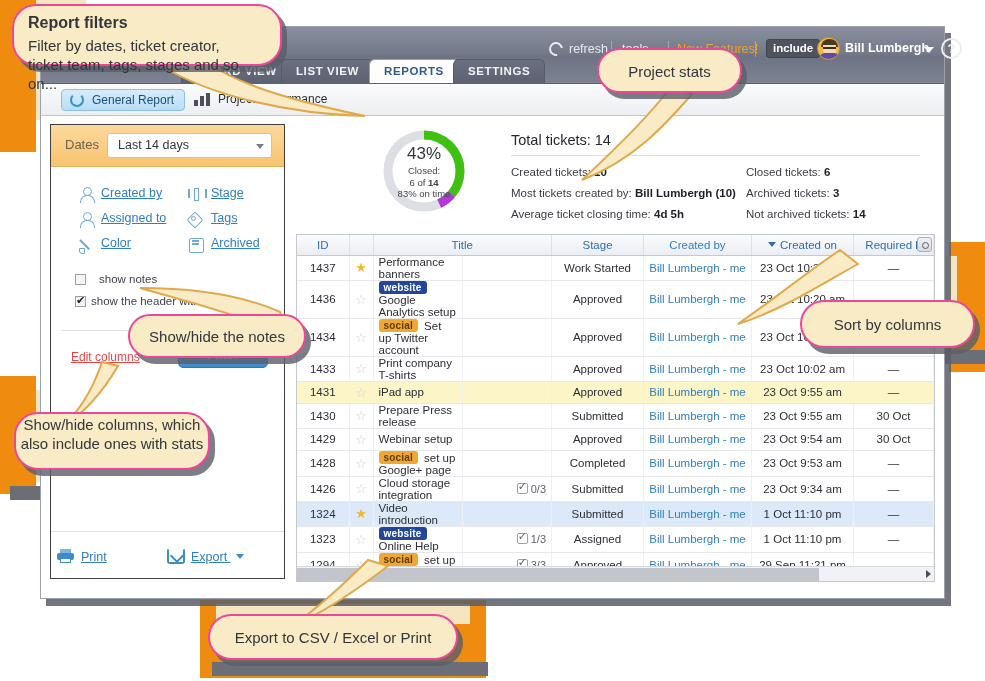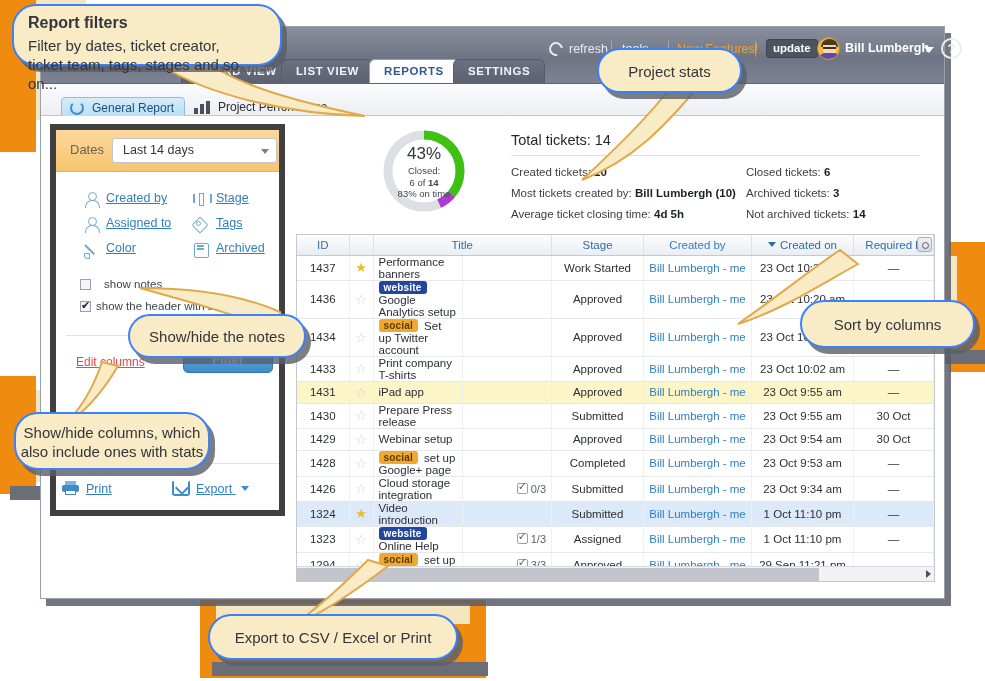--- a/index.html
+++ b/index.html
@@ -112,40 +112,40 @@
   .mtab.active { background:#fdfdfd; color:#2f5a8a; border-color:#9aa0ab; }
 
   
   #subbar {
     position:absolute; left:0; top:57px; width:100%; height:32px;
     background: linear-gradient(#fbfbfc,#eceef2);
     border-bottom:1px solid #c3c7d0;
   }
   .rtab {
     position:absolute; top:5px; height:22px; font-size:12px; color:#2a2d33;
-    padding:3px 10px 0 30px; border-radius:4px;margin-top:8px;
+    padding:3px 10px 0 30px; border-radius:4px;
   }
   .rtab.sel {
     background: linear-gradient(#d6ecfb,#b9ddf6);
     border:1px solid #8fc0e2; color:#1e4f7c;
   }
   .ico-gen {
     position:absolute; left:8px; top:3px; width:14px; height:14px;
     border:2px solid #3d8fc4; border-radius:50%; border-top-color:transparent;
   }
   .ico-bars { position:absolute; left:6px; top:4px; width:17px; height:13px; }
   .ico-bars i { position:absolute; bottom:0; width:4px; background:#4a4f59; display:block; }
 
   
   #content { position:absolute; left:0; top:89px; right:0; bottom:0; background:#fff; }
 
   
   #filters {
-    position:absolute; left:9px; top:8px; width:235px; height:392px;
-    background:#fff; border:6px solid #404040;
+    position:absolute; left:9px; top:8px; width:235px; height:455px;
+    background:#fff; border:1px solid #404040;
   }
   #dates-row {
     position:absolute; left:0; top:0; width:100%; height:42px;
     background: linear-gradient(#fcd79a,#f8c madrid);
     background: linear-gradient(#fdd89c,#f7c46f);
     border-bottom:1px solid #e0b169;
   }
   #dates-label { position:absolute; left:14px; top:12px; font-size:13px; color:#6b6250; }
   #dates-select {
     position:absolute; left:56px; top:8px; width:165px; height:25px;
@@ -309,21 +309,21 @@
     background:#f1f2f5; border-top:1px solid #d6d9e0;
   }
   #hscroll .thumb { position:absolute; left:0; top:1px; height:13px; width:82%;
     background:#c2c5cc; }
   #hscroll .arrow { position:absolute; right:3px; top:3px;
     border-top:4px solid transparent; border-bottom:4px solid transparent;
     border-left:5px solid #4a4f59; }
 
   
   .callout {
-    position:absolute; background:#f9ebc6; border:2px solid #3b82f6;
+    position:absolute; background:#f9ebc6; border:2px solid #ec4899;
     border-radius:24px; color:#32353b; z-index:40;
     box-shadow: 5px 6px 0 rgba(90,94,104,.8);
   }
   .callout .ct { font-size:16px; font-weight:bold; display:block; margin-bottom:4px; }
   .callout .cb { font-size:15px; display:block; line-height:19px; }
   .tail { position:absolute; z-index:39; }
   .tail svg { display:block; overflow:visible; }
 </style>
 </head>
 <body>
@@ -369,21 +369,21 @@
       <a class="tb-link" style="left:581px;" href="#">tools</a>
       <span style="position:absolute; left:611px; top:22px; border-left:5px solid transparent; border-right:5px solid transparent; border-top:6px solid #e8eaf0;"></span>
       <div class="tb-sep" style="left:627px;"></div>
       <a class="tb-link" style="left:636px; color:#f0a22a;" href="#">New Features!</a>
       <div class="tb-sep" style="left:714px;"></div>
 
       <a class="tb-link" style="left:640px; top:15px; opacity:0;" href="#"></a>
       <a class="tb-link" style="left:637px;" href="#"></a>
 
       <div id="optionsbtn">
-        <span>update</span>
+        <span>include</span>
       </div>
       <div id="avatar">
         <span class="hair"></span>
         <span class="face"></span>
         <span class="glasses"></span>
         <span class="shirt"></span>
       </div>
       <div id="username">Bill Lumbergh</div>
       <div id="user-caret"></div>
       <div id="helpbtn">
@@ -718,21 +718,21 @@
   </div>
   <div class="callout" style="left:128px; top:314px; width:178px; height:44px; padding:11px 0 0 0; text-align:center;">
     <span class="cb">Show/hide the notes</span>
   </div>
 
   <div class="tail" style="left:70px; top:362px;">
     <svg width="120" height="80">
         <path d="M32,0 C22,30 6,54 -10,66 C14,52 34,28 48,4 Z" fill="#f9ebc6" stroke="#e0a94a" stroke-width="2"></path>
       </svg>
   </div>
-  <div class="callout" style="left:14px; top:412px; width:196px; height:58px; padding:9px 0 0 0; text-align:center;">
+  <div class="callout" style="left:14px; top:412px; width:196px; height:58px; padding:1px 0 0 0; text-align:center;">
     <span class="cb" style="white-space:pre-line;">Show/hide columns, which
 also include ones with stats</span>
   </div>
 
   <div class="tail" style="left:270px; top:560px;">
     <svg width="180" height="90">
         <path d="M98,0 C76,22 48,48 22,66 C56,52 92,26 118,6 Z" fill="#f9ebc6" stroke="#e0a94a" stroke-width="2"></path>
       </svg>
   </div>
   <div class="callout" style="left:208px; top:614px; width:250px; height:46px; padding:12px 0 0 0; text-align:center;">

